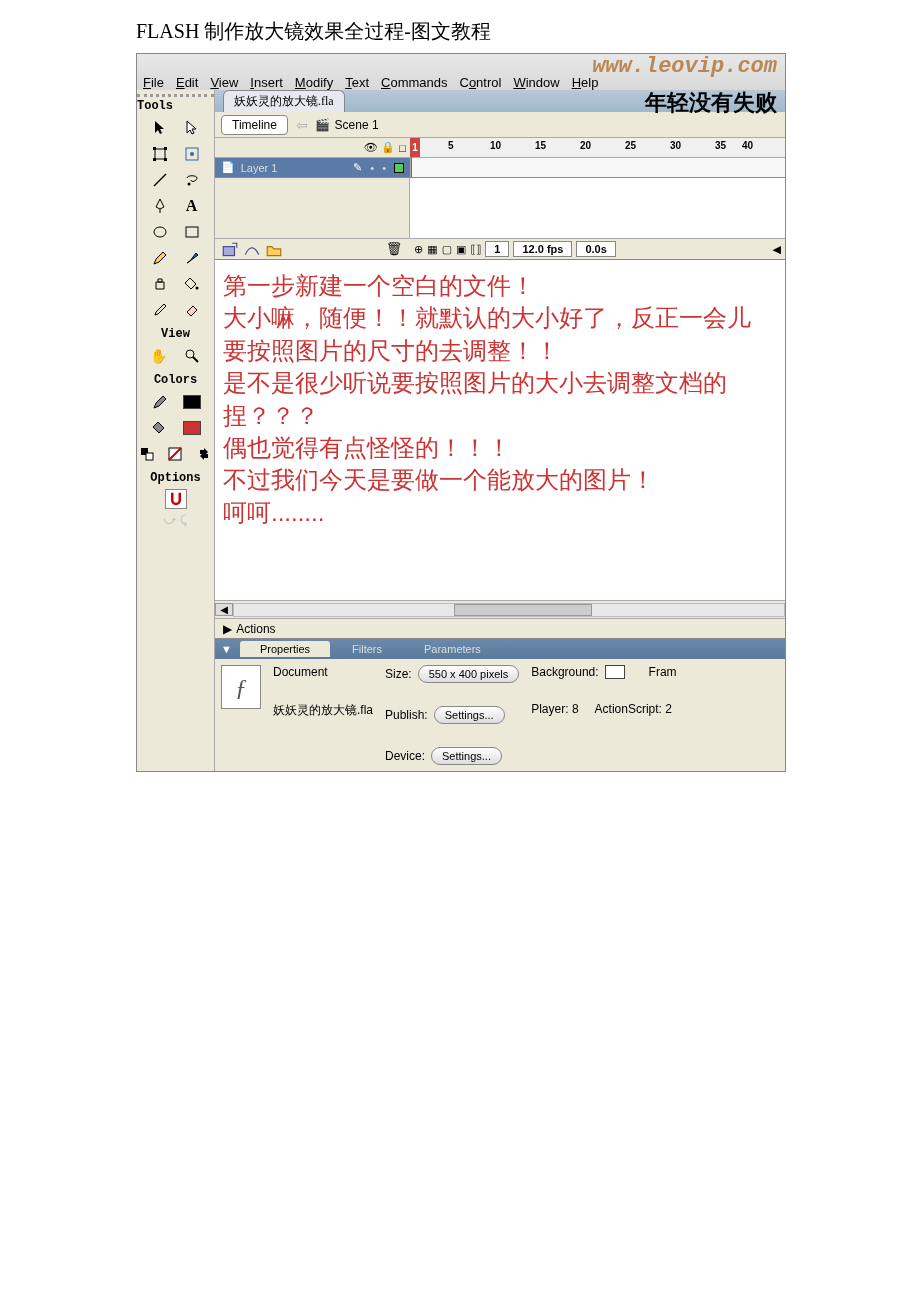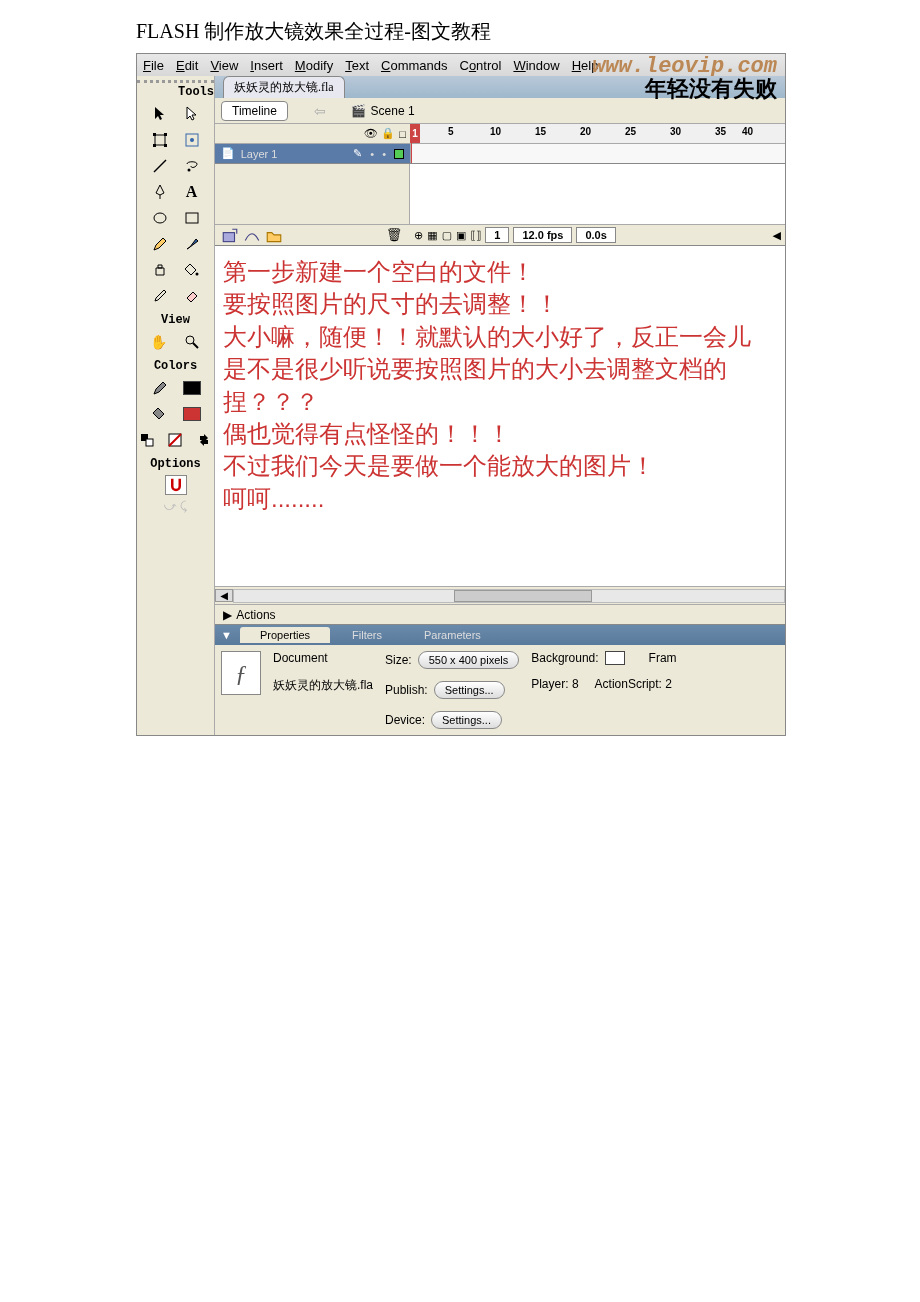--- a/index.html
+++ b/index.html
@@ -1,34 +1,34 @@
 <!DOCTYPE html>
 <html><head>
 <meta charset="utf-8">
 <style>
 *{box-sizing:border-box;margin:0;padding:0;font-family:Arial,sans-serif}
 body{background:#fff;width:920px}
 .doc-title{font-size:20px;padding:18px 0 8px 136px;font-family:SimSun,serif}
 .app{margin-left:136px;width:650px;border:1px solid #888}
-.menubar{background:linear-gradient(#e8e8e8,#d8d8d8);height:22px;display:flex;align-items:center;padding:0 6px;font-family:Courier New,monospace;font-size:13px;position:relative}
+.menubar{background:linear-gradient(#e8e8e8,#d8d8d8);height:36px;display:flex;align-items:flex-end;padding:0 6px;font-family:Courier New,monospace;font-size:13px;position:relative}
 .menu{margin-right:12px;cursor:pointer}
 .menu u{text-decoration:underline}
 .watermark{position:absolute;right:8px;top:0;font-style:italic;color:#b85;font-family:Liberation Mono, monospace;font-size:22px;font-weight:bold}
 .body{display:flex;background:#ece9d8}
 .tools{width:78px;background:#ece9d8;border-right:1px solid #aaa;padding:4px 0}
-.tools-hdr{font-family:Courier New,monospace;font-weight:bold;font-size:12px;text-align:right;border-top:3px dotted #999;padding:2px 0}
+.tools-hdr{font-family:Courier New,monospace;font-weight:bold;font-size:12px;text-align:left;border-top:3px dotted #999;padding:2px 0}
 .tool-row{display:flex;justify-content:center;gap:8px;padding:3px 0}
 .tool{width:24px;height:20px;display:flex;align-items:center;justify-content:center;cursor:pointer;font-size:14px}
 .tool svg{width:16px;height:16px}
 .sect{font-family:Courier New,monospace;font-weight:bold;font-size:12px;text-align:center;padding:4px 0 2px}
 .main{flex:1;display:flex;flex-direction:column}
 .tabbar{background:linear-gradient(#b8c8d8,#9fb8cc);height:22px;display:flex;align-items:center;padding:0 8px;position:relative}
 .filetab{background:#e8e8f0;border-radius:6px 6px 0 0;padding:2px 10px;font-size:12px;font-family:SimSun,serif;border:1px solid #888;border-bottom:none}
 .banner{position:absolute;right:8px;top:-2px;font-family:KaiTi,SimSun,serif;font-size:22px;color:#000;font-weight:bold}
-.scenebar{background:#ece9d8;height:26px;display:flex;align-items:center;padding:0 6px;gap:18px;border-bottom:1px solid #aaa}
+.scenebar{background:#ece9d8;height:26px;display:flex;align-items:center;padding:0 6px;gap:0;border-bottom:1px solid #aaa}
 .timeline-btn{background:#fff;border:1px solid #888;border-radius:4px;padding:2px 10px;font-size:12px}
 .back-arrow{color:#aaa;font-size:14px;padding:0 8px}
 .scene{font-size:12px;display:flex;align-items:center;gap:4px}
 .scene-icon{color:#d4a84a}
 .ruler{background:#ece9d8;height:20px;display:flex;border-bottom:1px solid #aaa}
 .ruler-left{width:195px;display:flex;align-items:center;justify-content:flex-end;padding-right:4px;gap:4px}
 .ruler-icons{font-size:11px}
 .ruler-ticks{flex:1;position:relative;background:#f0f0f0;font-size:10px;font-weight:bold;display:flex;align-items:center}
 .tick{position:absolute;top:2px}
 .frame1{position:absolute;left:0;top:0;width:10px;height:100%;background:#c44;color:#fff;text-align:center;font-size:10px;line-height:20px;font-weight:bold}
@@ -54,21 +54,21 @@
 .hsb-track{flex:1;background:#e8e8e8;height:14px;position:relative;border:1px solid #bbb}
 .hsb-thumb{position:absolute;left:40%;width:25%;height:100%;background:#ccc;border:1px solid #999}
 .actions{background:#ece9d8;border-top:1px solid #aaa;height:20px;display:flex;align-items:center;padding:0 8px;font-size:12px;font-family:Courier New,monospace}
 .actions .arrow{margin-right:4px}
 .props{background:#ece9d8;border-top:1px solid #888}
 .props-tabs{background:linear-gradient(#6a8aac,#5a7a9c);height:20px;display:flex;align-items:center;padding:0 6px;gap:2px;font-size:11px;color:#fff;font-family:Courier New,monospace}
 .ptab{padding:2px 20px;background:#ece9d8;color:#000;border-radius:3px 3px 0 0}
 .ptab.inactive{background:transparent;color:#ddd}
 .props-body{padding:6px;display:flex;gap:12px;font-size:12px;align-items:flex-start}
 .doc-icon{width:40px;height:44px;background:#fff;border:1px solid #888;display:flex;align-items:center;justify-content:center;font-size:24px;font-style:italic;color:#555;font-family:Georgia,serif}
-.pcol{display:flex;flex-direction:column;gap:12px}
+.pcol{display:flex;flex-direction:column;gap:23px}
 .prow{display:flex;align-items:center;gap:6px}
 .plabel{font-size:12px}
 .pbtn{background:linear-gradient(#fff,#ddd);border:1px solid #888;border-radius:9px;padding:2px 10px;font-size:11px}
 .pval{font-size:12px}
 .swatch{width:20px;height:14px;background:#fff;border:1px solid #444}
 .opts-row{display:flex;justify-content:center;gap:6px;padding:2px}
 .opt-box{width:22px;height:20px;background:#fff;border:1px solid #888;display:flex;align-items:center;justify-content:center;font-size:12px}
 .faded{color:#bbb;font-size:12px;text-align:center;padding:2px}
 </style>
 </head>
@@ -328,22 +328,22 @@
       <span>⟦⟧</span>
       <div class="tl-box">1</div>
       <div class="tl-box">12.0 fps</div>
       <div class="tl-box">0.0s</div>
       <span style="margin-left:auto">◀</span>
     </div>
   </div>
 
   <div class="stage">
     <p>第一步新建一个空白的文件！</p>
+    <p>大小嘛，随便！！就默认的大小好了，反正一会儿</p>
     <p>要按照图片的尺寸的去调整！！</p>
-    <p>大小嘛，随便！！就默认的大小好了，反正一会儿</p>
     <p>是不是很少听说要按照图片的大小去调整文档的</p>
     <p>捏？？？</p>
     <p>偶也觉得有点怪怪的！！！</p>
     <p>不过我们今天是要做一个能放大的图片！</p>
     <p>呵呵........</p>
   </div>
 
   <div class="hsb">
     <div class="hsb-l">◀</div>
     <div class="hsb-track">

